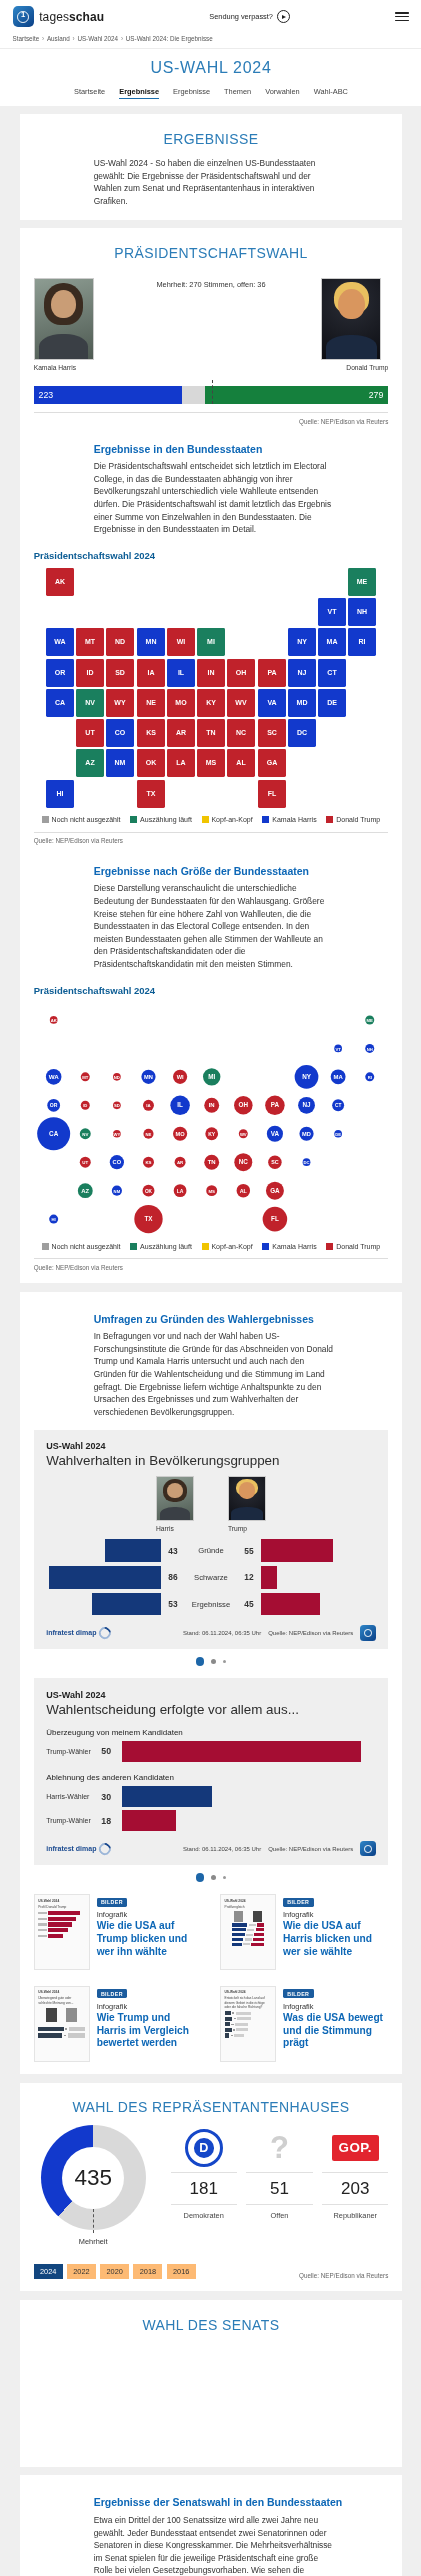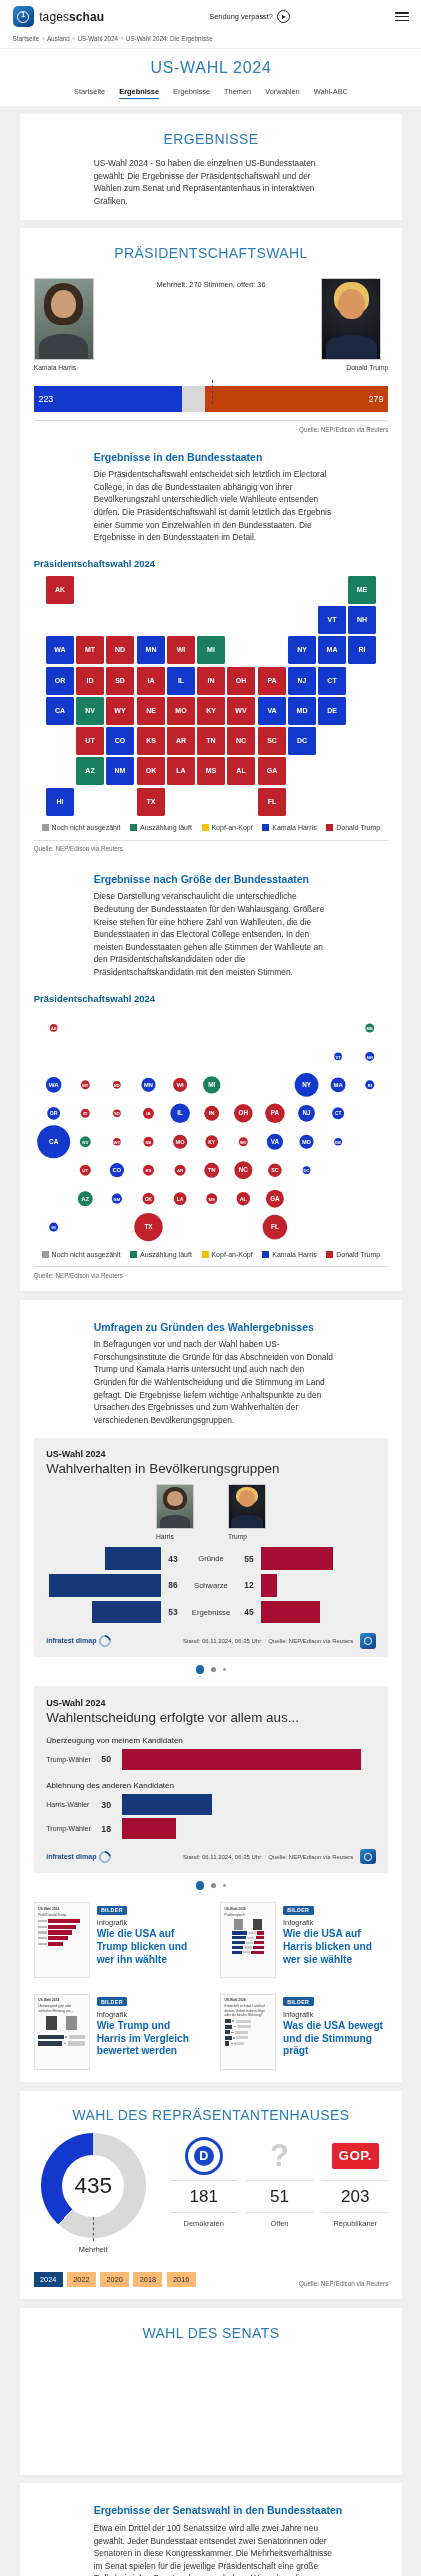--- a/index.html
+++ b/index.html
@@ -39,21 +39,21 @@
   .pres-top{display:grid;grid-template-columns:67px 1fr 67px;align-items:start;margin-top:17px}
   .mehrheit{text-align:center;font-size:7.4px;color:#333;margin-top:1.4px}
   .pcol .cap{font-size:6.7px;color:#333;margin-top:2.1px}
   .pcol.right .cap{text-align:right}
   .portrait{position:relative;overflow:hidden;border:0.7px solid #ccc;box-sizing:border-box}
   .portrait .hair{position:absolute;border-radius:48% 48% 42% 42%}
   .portrait .face{position:absolute;border-radius:50% 50% 46% 46%}
   .portrait .body{position:absolute;border-radius:46% 46% 0 0}
   .portrait .tie{position:absolute}
   .evbar-wrap{position:relative;margin-top:8.4px;padding-top:6.3px}
-  .evbar{display:flex;height:26px;width:100%}
+  .evbar{display:flex;height:18px;width:100%}
   .evbar .seg{display:flex;align-items:center;color:#fff;font-size:8.8px}
   .evbar .seg.left{padding-left:4.9px}
   .evbar .seg.rightseg{justify-content:flex-end;padding-right:4.9px}
   .marker{position:absolute;top:0;height:24.6px;border-left:1.4px dashed #444}
   
   .legend{display:flex;justify-content:center;gap:9.8px;margin:8.4px 0 1.4px;font-size:7px;color:#333;flex-wrap:wrap}
   .lg-item{display:inline-flex;align-items:center;gap:2.8px}
   .lg-item .sw{width:7px;height:7px;display:inline-block}
   
   .tilemap{position:relative;margin:4.2px auto 0}
@@ -173,21 +173,21 @@
       <div class="cap" style="clear:both">Donald Trump</div>
     </div>
   </div>
 
   <div class="evbar-wrap">
     <div class="evbar">
       <div class="seg left" id="seg-harris" style="width: 41.4498%; background: rgb(18, 57, 204);">
           <span id="num-harris">223</span>
         </div>
       <div class="seg" id="seg-open" style="width: 6.69145%; background: rgb(216, 216, 216);"></div>
-      <div class="seg rightseg" id="seg-trump" style="width: 51.8587%; background: #c2410c;">
+      <div class="seg rightseg" id="seg-trump" style="width: 51.8587%; background: #15803d;">
           <span id="num-trump">279</span>
         </div>
     </div>
     <div class="marker" id="ev-marker" style="left: 50.1859%;"></div>
   </div>
   <hr class="divider">
   <div class="source right">Quelle: NEP/Edison via Reuters</div>
 
   <h3 class="linkhead" style="margin-top:18px">Ergebnisse in den Bundesstaaten</h3>
   <p class="copy">Die Präsidentschaftswahl entscheidet sich letztlich im Electoral College, in das die Bundesstaaten abhängig von ihrer Bevölkerungszahl unterschiedlich viele Wahlleute entsenden dürfen. Die Präsidentschaftswahl ist damit letztlich das Ergebnis einer Summe von Einzelwahlen in den Bundesstaaten. Die Ergebnisse in den Bundesstaaten im Detail.</p>

